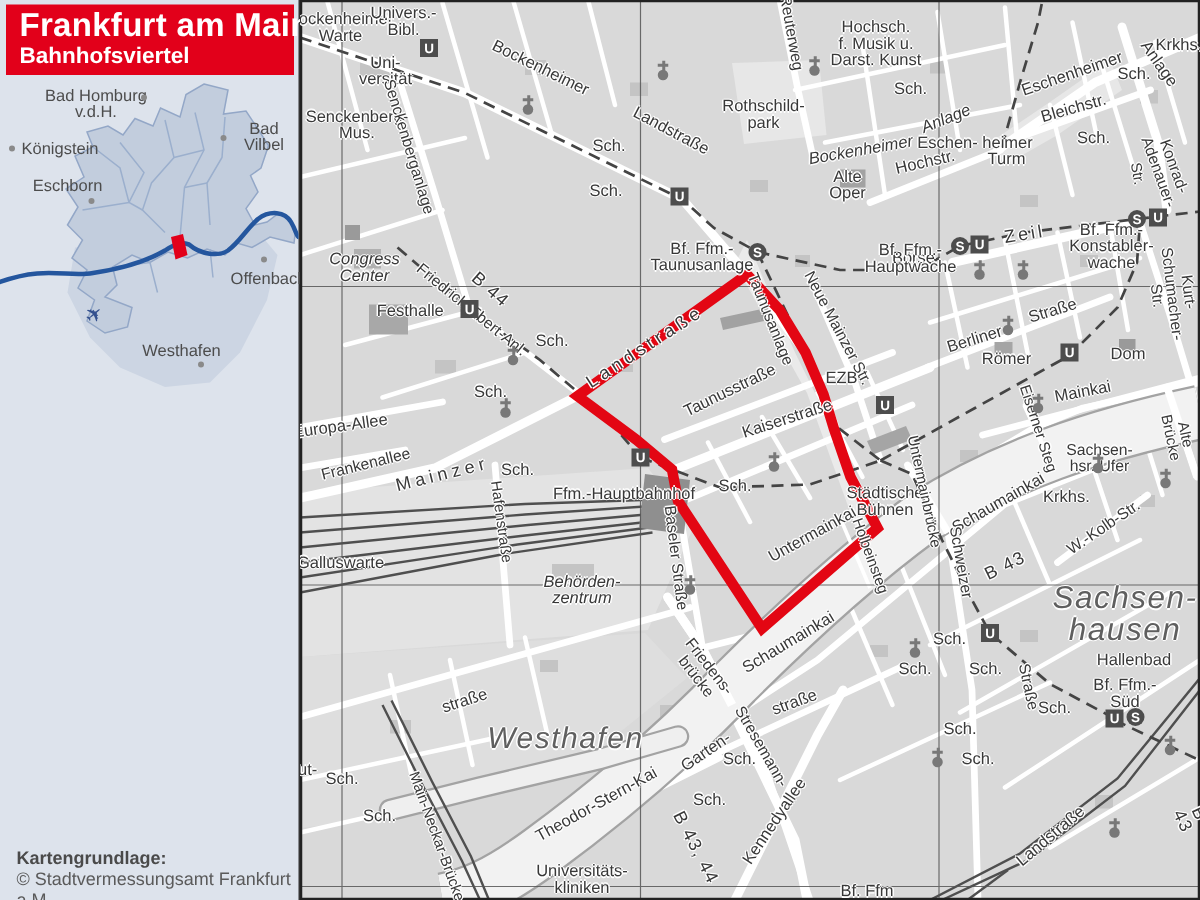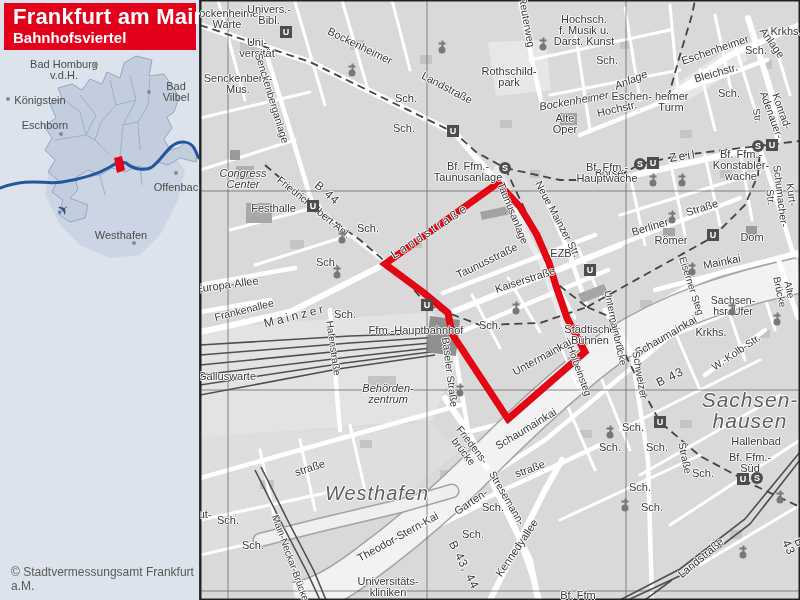--- a/index.html
+++ b/index.html
@@ -87,20 +87,21 @@
         <div class="town" style="left: 45px; top: 125px;">Eschborn</div>
         <div class="tdot" style="left: 61px; top: 134px;"></div>
         <div class="town" style="left: 179px; top: 187px;">Offenbach</div>
         <div class="tdot" style="left: 176px; top: 173px;"></div>
         <div class="town" style="left: 121px; top: 235px;">Westhafen</div>
         <div class="tdot" style="left: 134px; top: 243px;"></div>
       </div>
     <span id="plane" style="left: 63px; top: 210px;">✈</span>
 
     <div id="attrib">
+      <div class="a1">Kartengrundlage:</div>
       <div class="a2">© Stadtvermessungsamt Frankfurt a.M.</div>
     </div>
   </div>
 
   <div id="maparea">
     <svg id="mapsvg" width="600" height="600" viewBox="0 0 600 600">
       <rect x="0" y="0" width="600" height="600" fill="#d9d9d9"></rect>
 
       <g>
         <path d="M0,328 L232,312 L262,352 L232,420 L0,438 Z" fill="#e3e3e3"></path>

